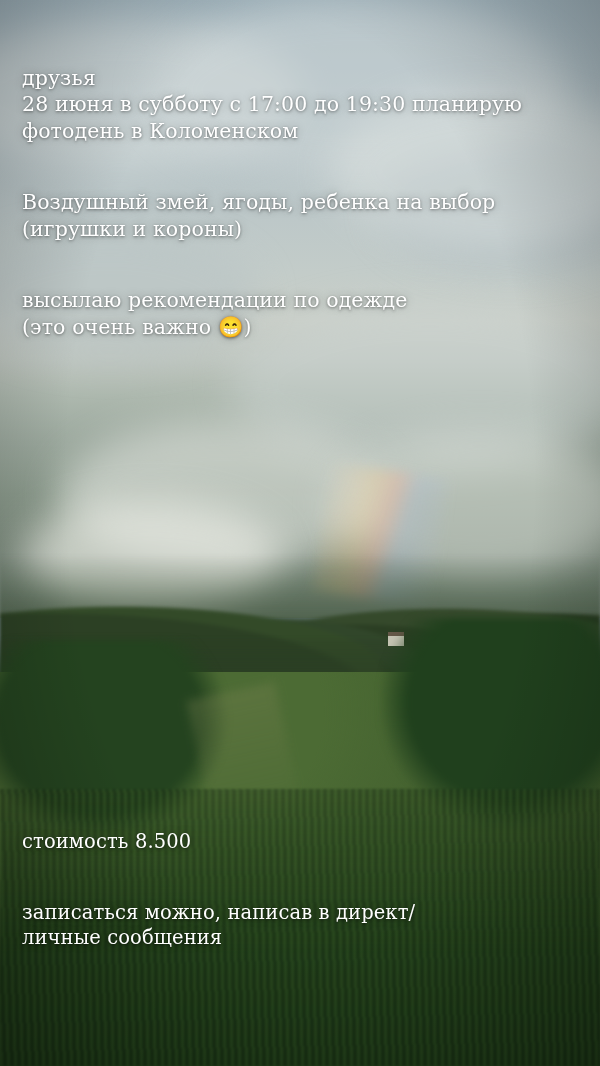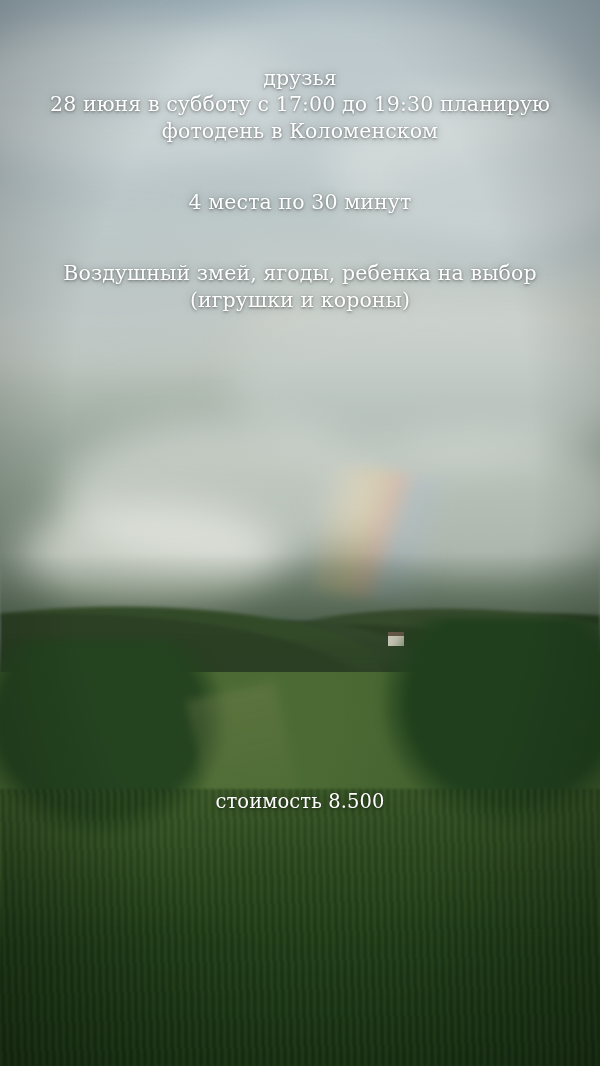--- a/index.html
+++ b/index.html
@@ -152,38 +152,37 @@
     position: absolute; inset: 0;
     background: radial-gradient(ellipse at 50% 45%, rgba(0,0,0,0) 55%, rgba(0,0,0,.28) 100%);
     pointer-events: none;
   }
 
   
   .caption {
     position: absolute;
     left: 0;
     width: 100%;
-    text-align: center;
     color: #ffffff;
     text-shadow: 0 1px 3px rgba(0,0,0,.45), 0 0 10px rgba(0,0,0,.25);
     line-height: 1.30;
     letter-spacing: .1px;
     white-space: pre-line;
-    padding: 0 11px;
+    padding: 0 22px;
     box-sizing: border-box;
   }
   .top-caption {
     top: 38px;
     font-size: 20.5px;
   }
   .top-caption .block { margin-bottom: 18px; }
   .top-caption .block:last-child { margin-bottom: 0; }
 
   .bottom-caption {
-    top: 764px;
+    top: 804px;
     font-size: 19.5px;
   }
   .bottom-caption .block { margin-bottom: 20px; }
   .bottom-caption .block:last-child { margin-bottom: 0; }
 </style>
 </head>
 <body>
 
 <div class="story">
 
@@ -207,22 +206,25 @@
     <div class="bush-r"></div>
     <div class="path"></div>
     <div class="grass-fore"></div>
     <div class="vignette"></div>
   </div>
 
   <div class="caption top-caption">
     <div class="block">друзья
 28 июня в субботу с 17:00 до 19:30 планирую
 фотодень в Коломенском</div>
-    <div class="block">4 места по 30 минут</div>
     <div class="block">Воздушный змей, ягоды, ребенка на выбор
 (игрушки и короны)</div>
+    <div class="block">высылаю рекомендации по одежде
+(это очень важно 😁)</div>
   </div>
 
   <div class="caption bottom-caption">
     <div class="block">стоимость 8.500</div>
+    <div class="block">записаться можно, написав в директ/
+личные сообщения</div>
   </div>
 
 </div>
 
 </body></html>

